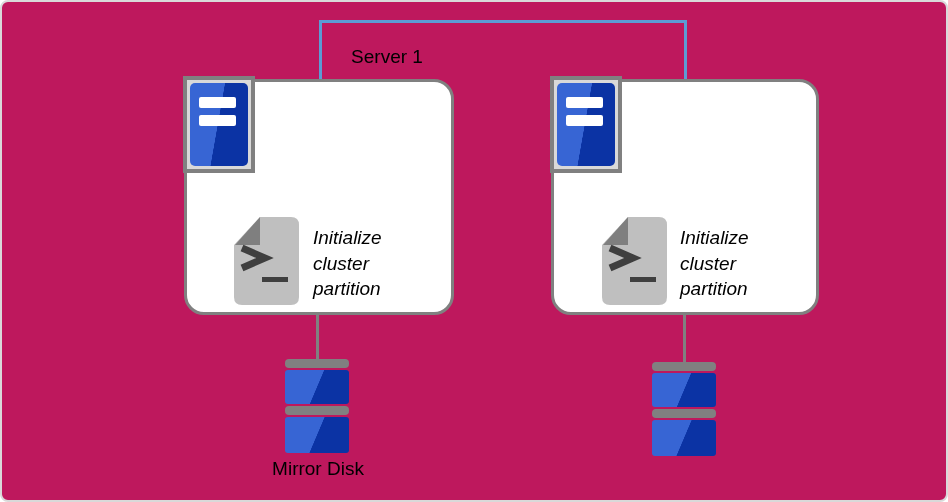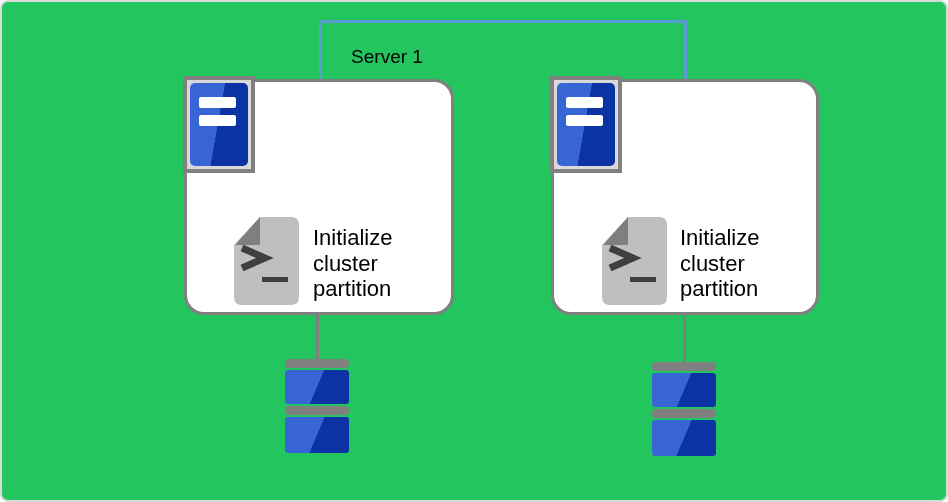--- a/index.html
+++ b/index.html
@@ -1,19 +1,19 @@
 <!DOCTYPE html>
 <html style="--link-blue: #5B9BD5; --line-gray: #808080; --frame-fill: #D9D9D9; --page-gray: #BFBFBF; --fold-gray: #7F7F7F; --glyph-dark: #3F3F3F; --blue-light: #3765D4; --blue-dark: #0B33A4; --canvas-border: #D9D9D9;"><head>
 <meta charset="utf-8">
 <style>
   html,body{margin:0;padding:0;background:#fff;}
   .canvas{
     position:relative;
     width:948px;height:502px;
-    background:#22c55e;
+    background:#be185d;
     font-family:"Liberation Sans", sans-serif;
     color:#000;
     overflow:hidden;
     box-sizing:border-box;
     border:2px solid var(--canvas-border,#D9D9D9);
     border-radius:8px;
   }
   .abs{position:absolute;}
 
   
@@ -65,21 +65,21 @@
   .server-glyph .bar2{top:32px;}
 
   
   .script-svg{top:215px;width:65px;height:88px;}
   .s1-script{left:232px;}
   .s2-script{left:600px;}
 
   
   .script-text{
     top:223px;width:100px;
-    font-size:22px;line-height:25.5px;
+    font-size:19px;line-height:25.5px;font-style:italic;
   }
   .s1-text{left:311px;}
   .s2-text{left:678px;}
 
   
   .conn{background:var(--line-gray,#808080);width:3px;top:311px;}
   .s1-conn{left:314px;height:48px;}
   .s2-conn{left:681px;height:51px;}
 
   
@@ -126,20 +126,21 @@
     <path d="M8 31 L31 41 L8 51" fill="none" stroke="#3F3F3F" stroke-width="7"></path>
     <rect x="28" y="60" width="26" height="5" fill="#3F3F3F"></rect>
   </svg>
   <div class="abs script-text s1-text">Initialize cluster partition</div>
   <div class="abs conn s1-conn"></div>
 
   <div class="abs disk-bar d1 bar-a1"></div>
   <div class="abs disk-plate d1 plate-a1"></div>
   <div class="abs disk-bar d1 bar-a2"></div>
   <div class="abs disk-plate d1 plate-a2"></div>
+  <div class="abs disk-label">Mirror Disk</div>
 
   <div class="abs server-box s2-box"></div>
   <div class="abs icon-frame s2-frame">
     <div class="server-glyph">
       <div class="bar bar1"></div>
       <div class="bar bar2"></div>
     </div>
   </div>
   <svg class="abs script-svg s2-script" viewBox="0 0 65 88" xmlns="http://www.w3.org/2000/svg">
     <path d="M26 0 H57 Q65 0 65 8 V80 Q65 88 57 88 H8 Q0 88 0 80 V28 Z" fill="#BFBFBF"></path>

